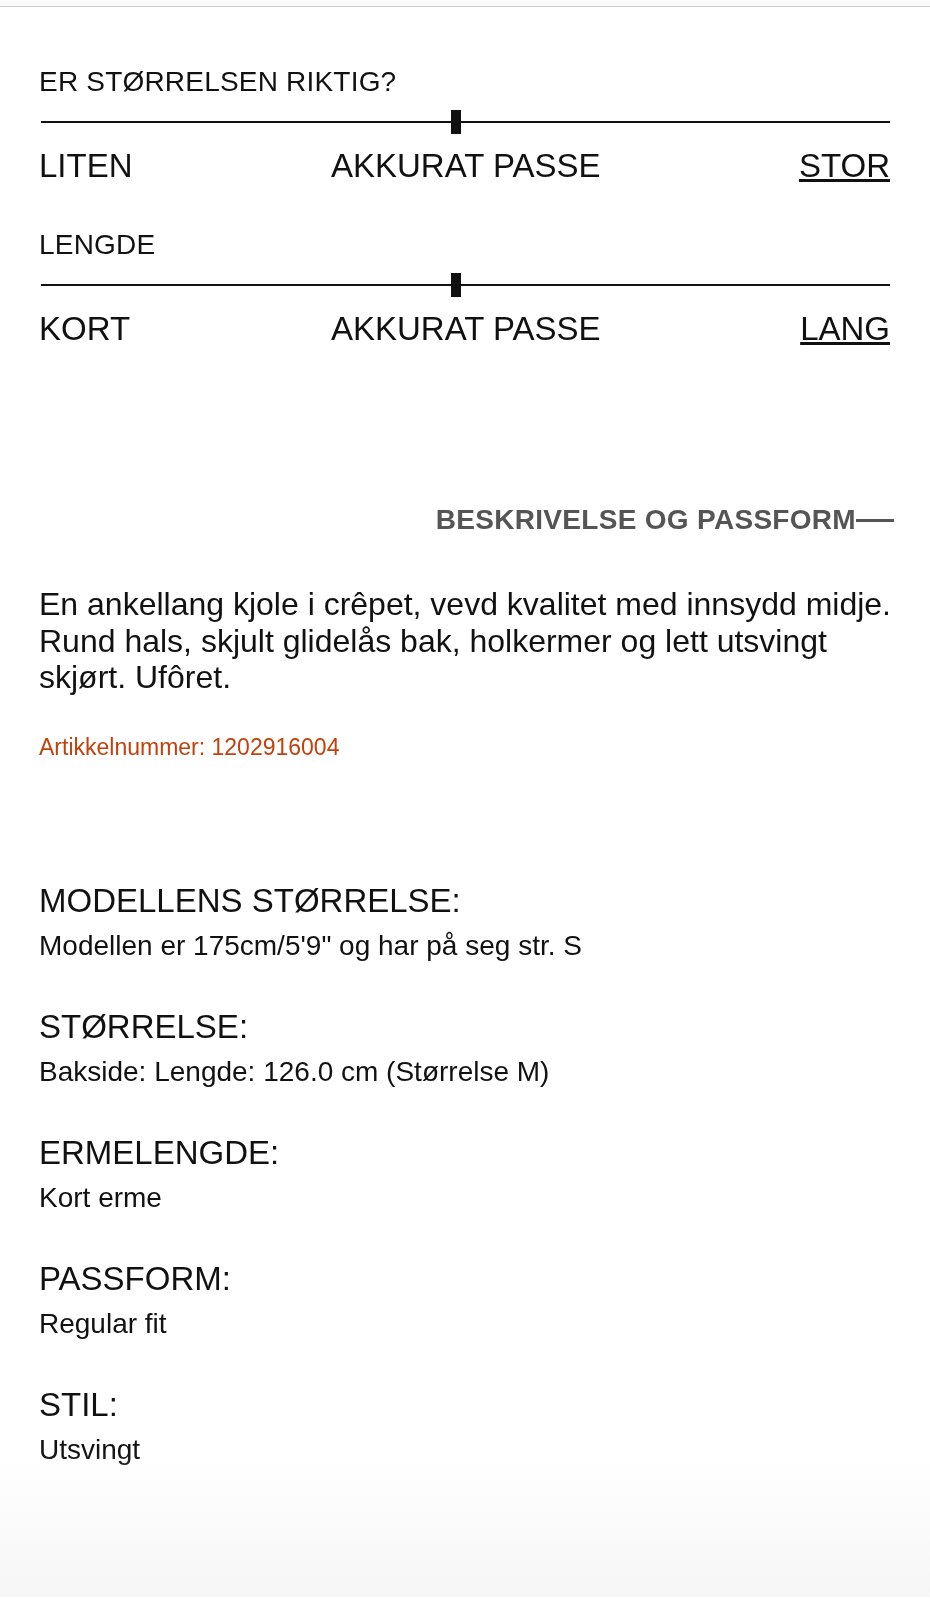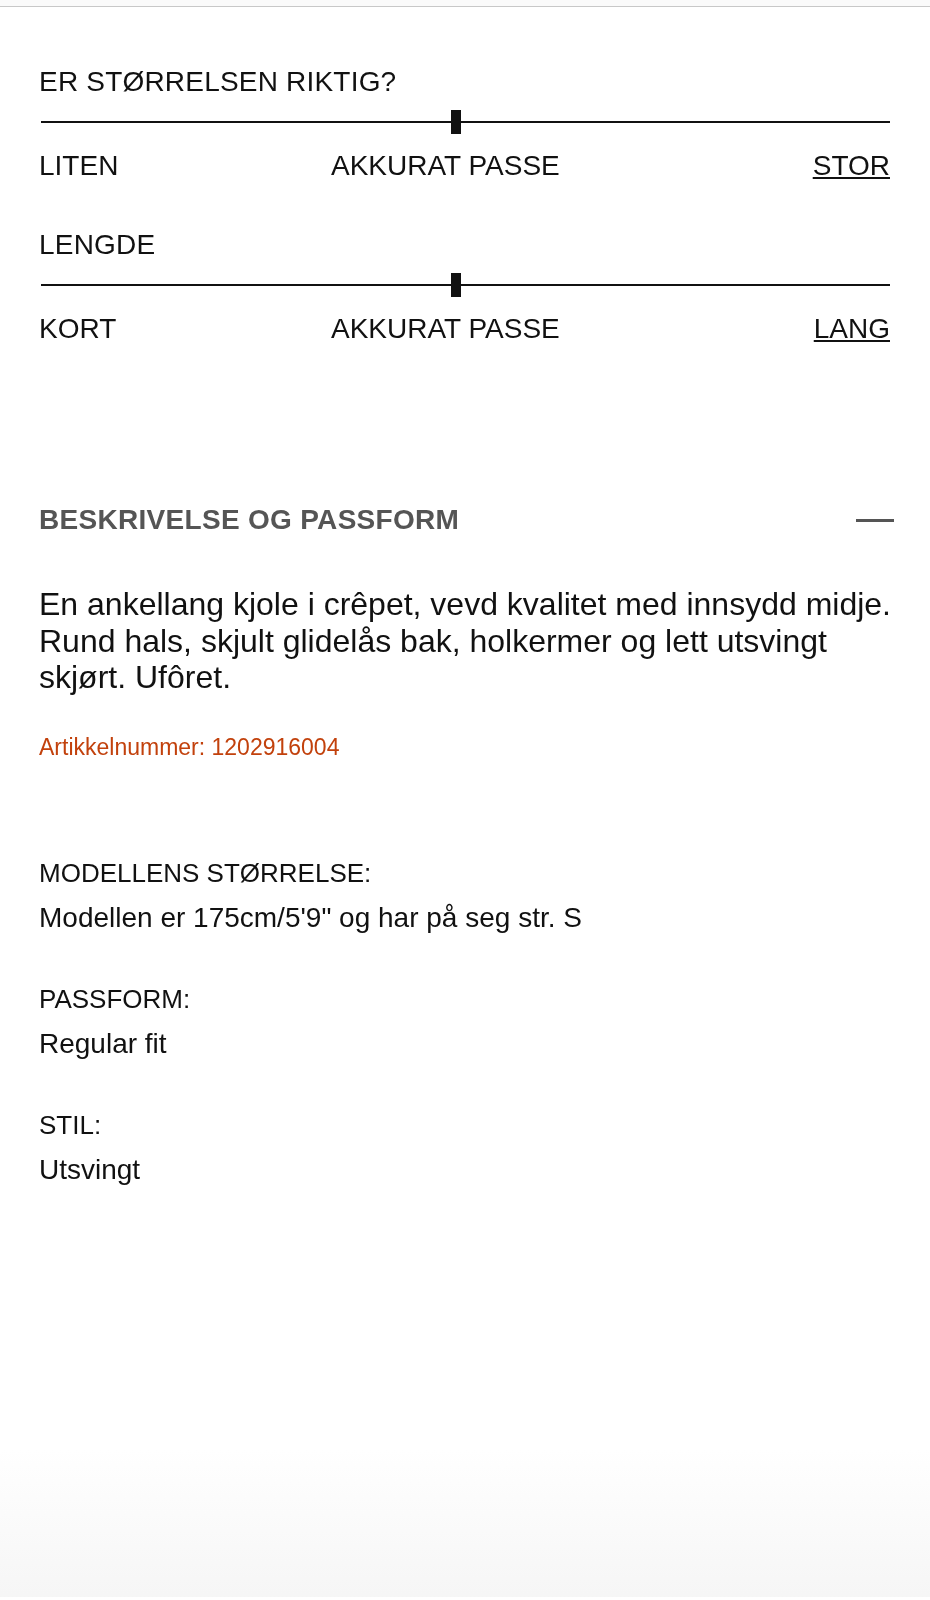--- a/index.html
+++ b/index.html
@@ -56,42 +56,42 @@
       position: absolute;
       top: 0;
       width: 10px;
       height: 24px;
       background: #111;
     }
     .fit-labels {
       position: relative;
       height: 32px;
       margin-top: 16px;
-      font-size: 28px;
+      font-size: 33px;
       line-height: 32px;
       color: #111;
     }
     .fit-labels span {
       position: absolute;
       top: 0;
       white-space: nowrap;
     }
     .fit-labels .lbl-left { left: 0; }
     .fit-labels .lbl-mid { left: 292px; }
     .fit-labels .lbl-right { right: 0; text-decoration: underline; }
 
     .section-header {
       position: absolute;
       left: 39px;
       top: 500px;
       width: 855px;
       height: 40px;
       display: flex;
       align-items: center;
-      justify-content: space-between;
+      justify-content: flex-end;
       cursor: pointer;
     }
     .section-title {
       font-size: 28px;
       font-weight: bold;
       color: #555555;
       letter-spacing: 0.3px;
       white-space: nowrap;
     }
     .collapse-icon {
@@ -122,24 +122,25 @@
     .attrs {
       position: absolute;
       left: 39px;
       top: 855px;
       width: 860px;
     }
     .attr {
       margin-bottom: 45px;
     }
     .attr-label {
-      font-size: 26px;
+      font-size: 33px;
       line-height: 36px;
       color: #111;
       white-space: nowrap;
+      margin-top: 28px;
     }
     .attr-value {
       font-size: 28px;
       line-height: 36px;
       margin-top: 9px;
       color: #111;
       white-space: nowrap;
     }
 
     .bottom-fade {
@@ -200,20 +201,28 @@
 <div class="description">En ankellang kjole i crêpet, vevd kvalitet med innsydd midje. Rund hals, skjult glidelås bak, holkermer og lett utsvingt skjørt. Ufôret.</div>
 
 <div class="article-number">Artikkelnummer: 1202916004</div>
 
 <div class="attrs">
   <div class="attr">
     <div class="attr-label">MODELLENS STØRRELSE:</div>
     <div class="attr-value">Modellen er 175cm/5'9" og har på seg str. S</div>
   </div>
   <div class="attr">
+    <div class="attr-label">STØRRELSE:</div>
+    <div class="attr-value">Bakside: Lengde: 126.0 cm (Størrelse M)</div>
+  </div>
+  <div class="attr">
+  </div>
+  <div class="attr">
+    <div class="attr-label">ERMELENGDE:</div>
+    <div class="attr-value">Kort erme</div>
   </div>
   <div class="attr">
     <div class="attr-label">PASSFORM:</div>
     <div class="attr-value">Regular fit</div>
   </div>
   <div class="attr">
     <div class="attr-label">STIL:</div>
     <div class="attr-value">Utsvingt</div>
   </div>
 

